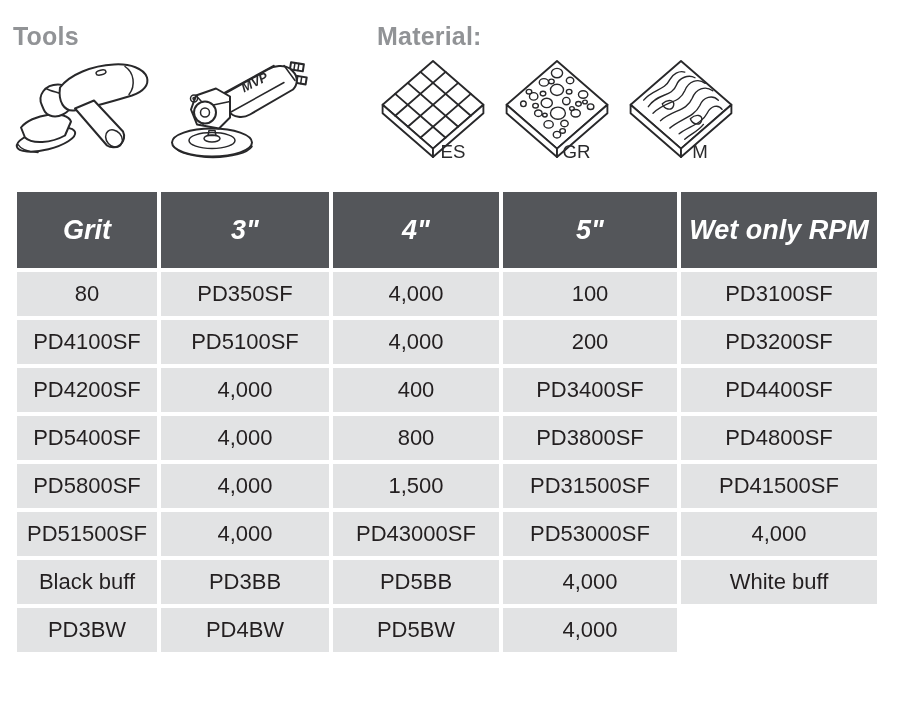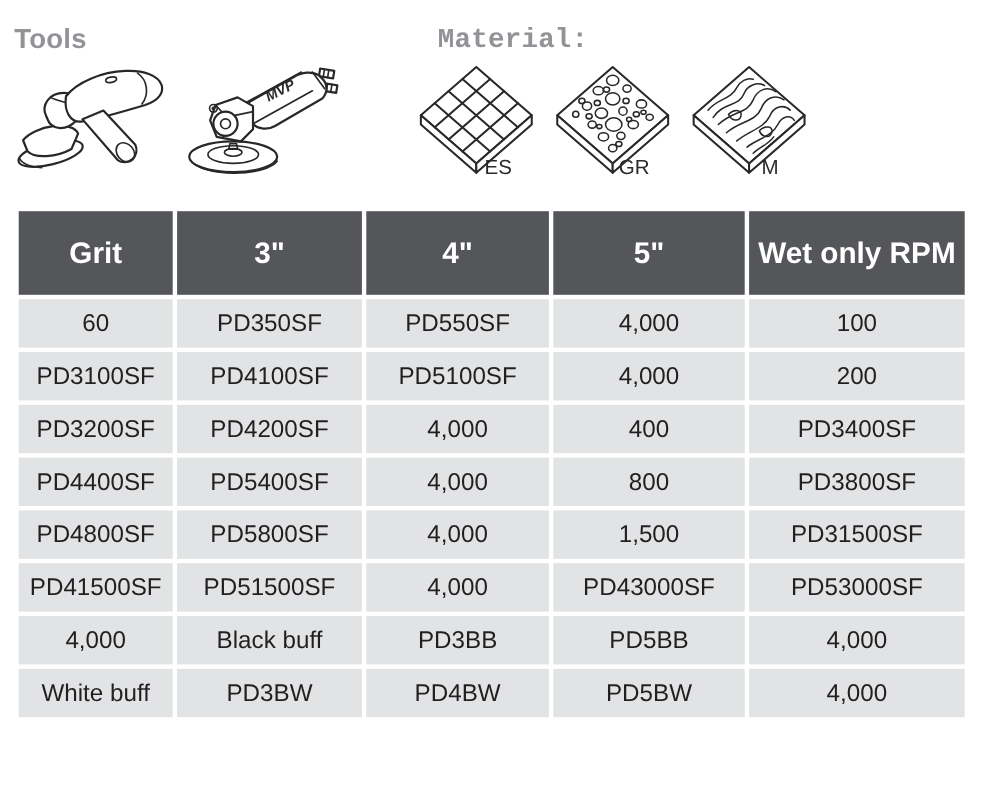--- a/index.html
+++ b/index.html
@@ -2,21 +2,21 @@
 <html><head>
 <meta charset="utf-8">
 <style>
   * { margin:0; padding:0; box-sizing:border-box; }
   html,body { width:897px; height:728px; background:#ffffff; overflow:hidden;
               font-family:"Liberation Sans", sans-serif; }
   .stage { position:relative; width:897px; height:532px; background:#fff; }
 
   .section-label { position:absolute; font-size:25px; font-weight:bold; color:#919396; letter-spacing:0.2px; }
   #tools-label    { left:13px;  top:22px; }
-  #material-label { left:398px; top:22px;font-family:Liberation Mono, monospace; }
+  #material-label { left:377px; top:22px; }
 
   .tool-art { position:absolute; top:50px; width:150px; height:115px; }
   #tool-grinder { left:8px; }
   #tool-polisher { left:160px; }
 
   .mat-tile { position:absolute; top:55px; width:112px; height:115px; }
   #mat-es { left:377px; }
   #mat-gr { left:501px; }
   #mat-m  { left:625px; }
 
@@ -26,21 +26,21 @@
   svg .tile-code { font-family:"Liberation Sans", sans-serif; font-size:20px; fill:#2a2a2c; }
   svg .brand { font-family:"Liberation Sans", sans-serif; font-size:13px; font-weight:bold; font-style:italic; fill:#2a2a2c; }
 
   .ptable { position:absolute; left:17px; top:192px;
             display:grid;
             grid-template-columns:140px 168px 166px 174px 196px;
             grid-template-rows:76px repeat(9, 44px);
             gap:4px; }
   .hcell { background:#54565a; color:#ffffff; font-size:27px; font-weight:bold;
            display:flex; align-items:center; justify-content:center;
-           text-align:center; line-height:1.12; }
+           text-align:center; line-height:1.12;font-style:italic; }
   .cell  { background:#e2e3e4; color:#231f20; font-size:22px;
            display:flex; align-items:center; justify-content:center; white-space:nowrap; }
 </style>
 </head>
 <body>
 
 <div class="stage">
 
   <div class="section-label" id="tools-label">Tools</div>
   <div class="section-label" id="material-label">Material:</div>
@@ -173,23 +173,22 @@
     </svg>
   </div>
 
   <div class="ptable" id="ptable">
     <div class="hcell">Grit</div>
     <div class="hcell">3"</div>
     <div class="hcell">4"</div>
     <div class="hcell">5"</div>
     <div class="hcell">Wet only RPM</div>
 
-  <div class="cell">60</div>
+  <div class="cell">80</div>
       <div class="cell">PD350SF</div>
-      <div class="cell">PD550SF</div>
       <div class="cell">4,000</div>
       <div class="cell">100</div>
       <div class="cell">PD3100SF</div>
       <div class="cell">PD4100SF</div>
       <div class="cell">PD5100SF</div>
       <div class="cell">4,000</div>
       <div class="cell">200</div>
       <div class="cell">PD3200SF</div>
       <div class="cell">PD4200SF</div>
       <div class="cell">4,000</div>

